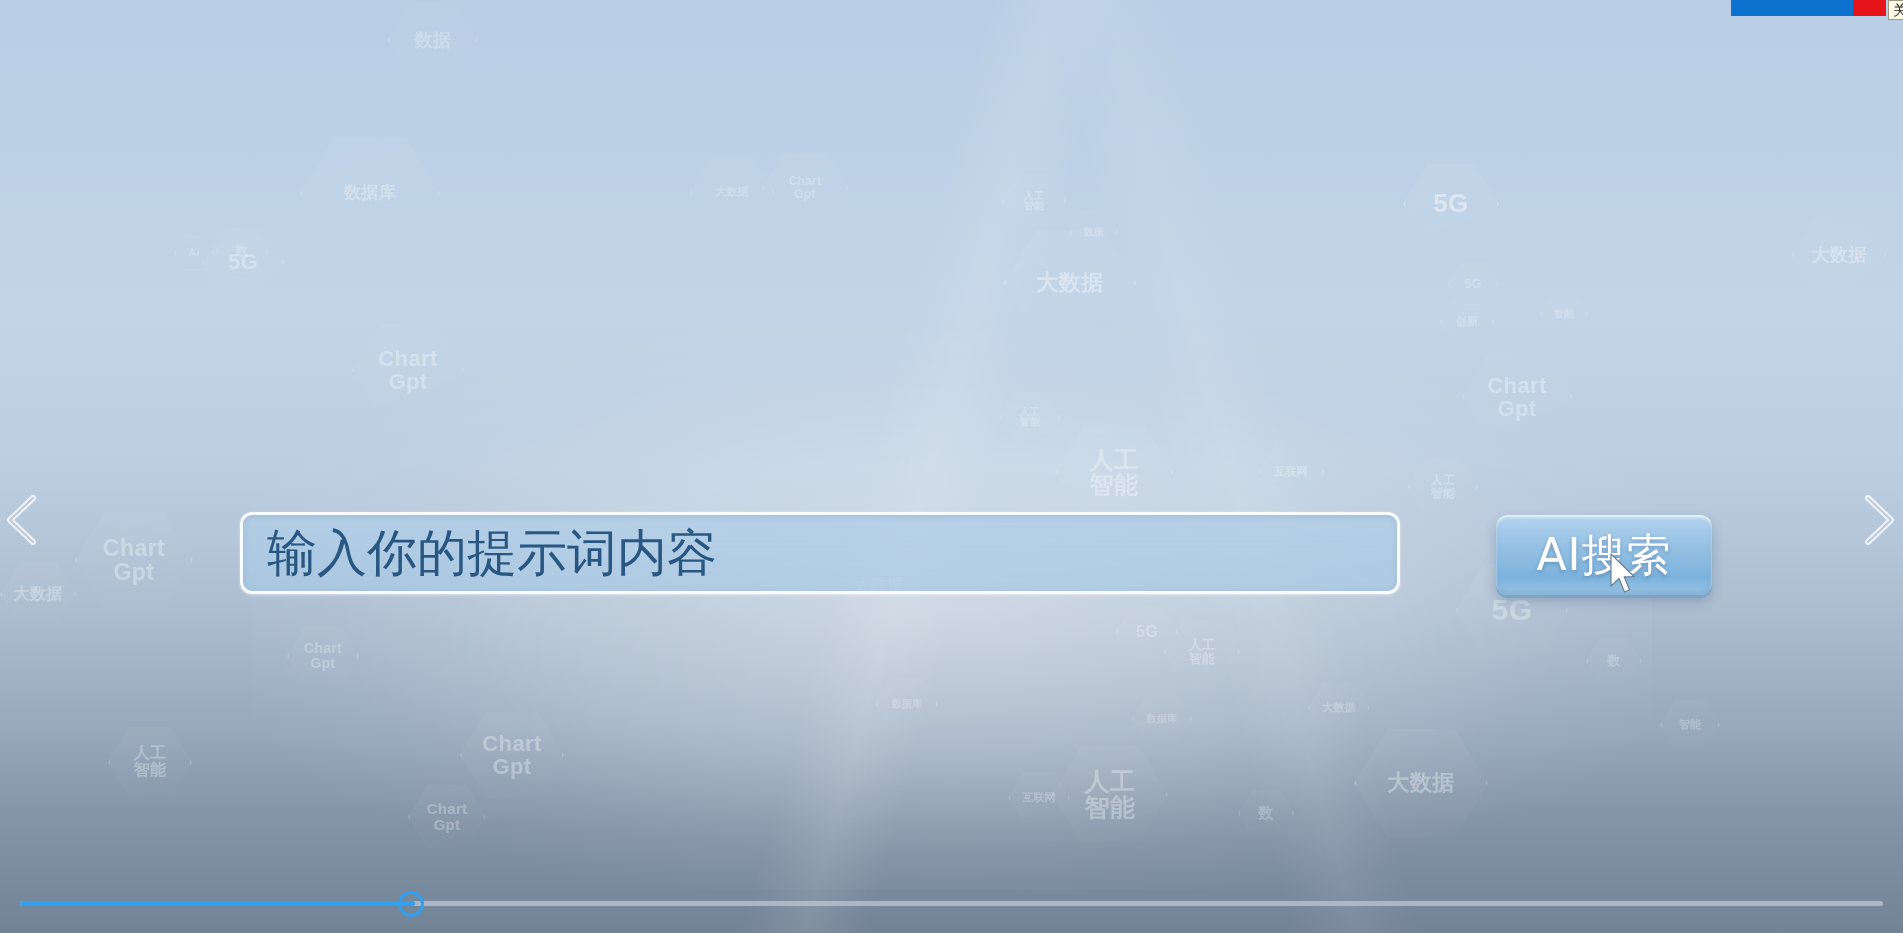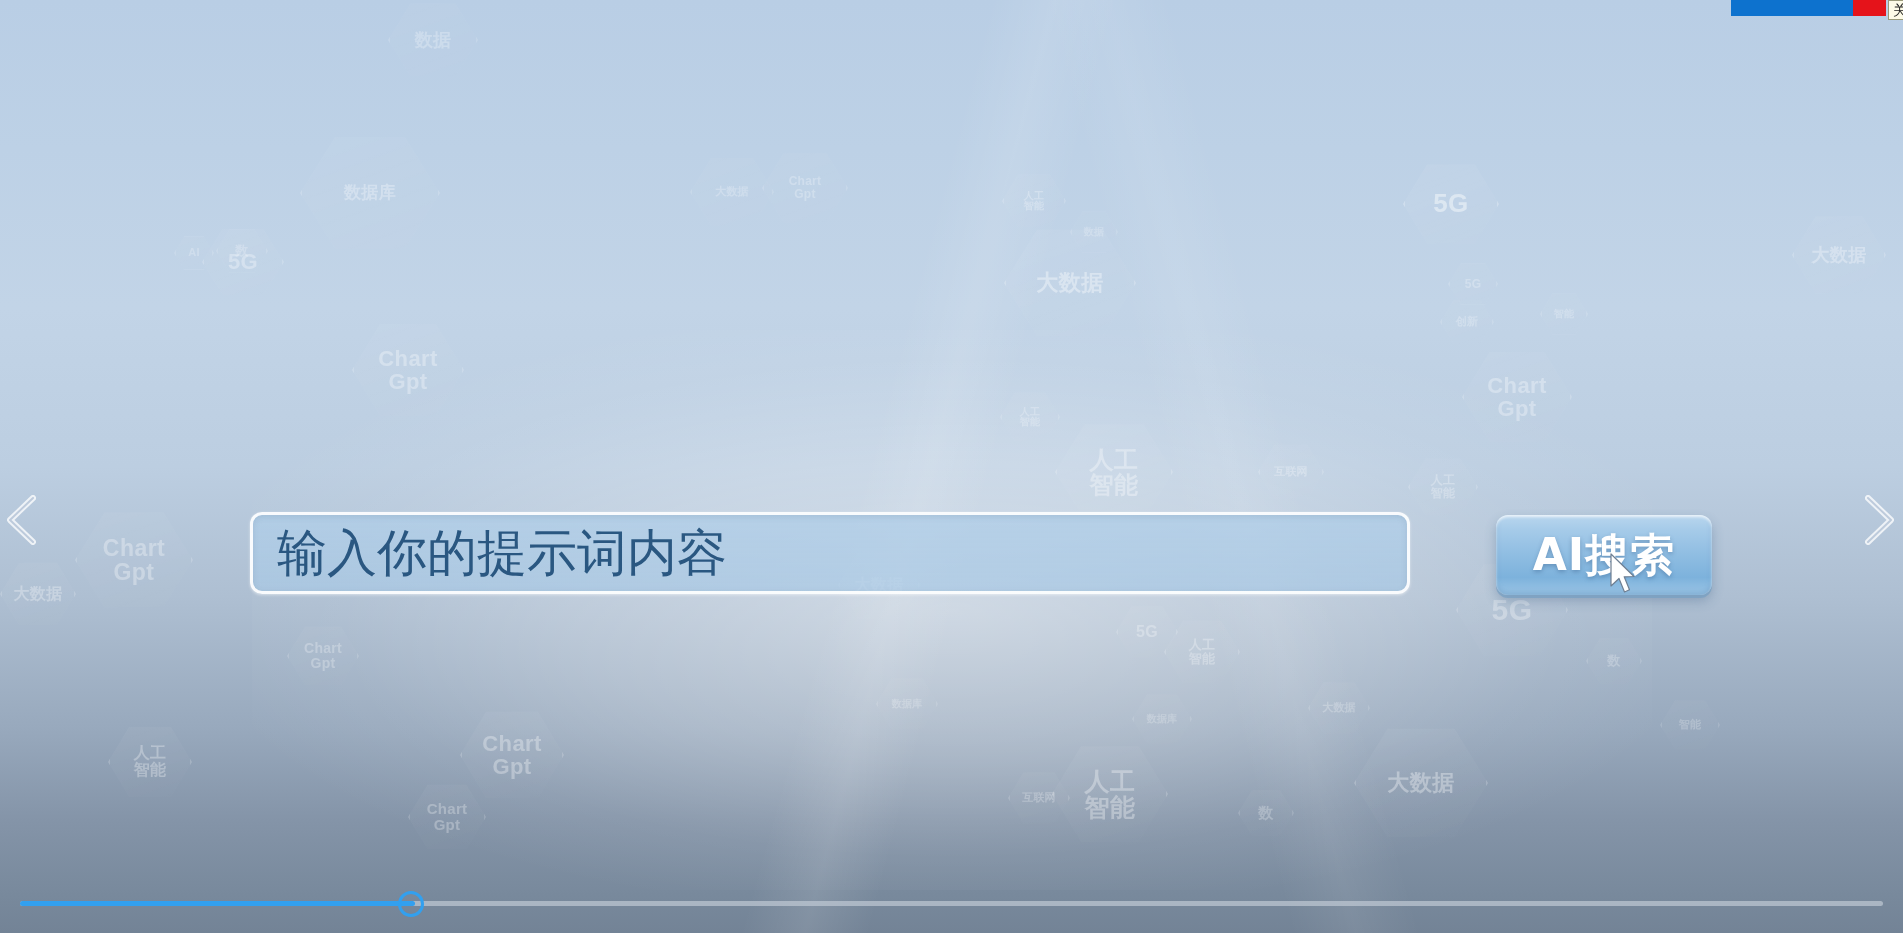--- a/index.html
+++ b/index.html
@@ -74,21 +74,21 @@
     -webkit-text-stroke:5px #ffffff;
     paint-order:stroke fill;
     text-shadow:0 2px 6px rgba(255,255,255,.55);
   }
 
   
   #search-row {
     position:absolute; left:0; right:0; top:512px; height:86px;
   }
   #prompt-input {
-    position:absolute; left:250px; top:0; width:1160px; height:82px;
+    position:absolute; left:240px; top:0; width:1160px; height:82px;
     border-radius:12px;
     border:3px solid rgba(255,255,255,.92);
     background:linear-gradient(180deg, rgba(176,206,232,.78) 0%, rgba(168,200,228,.72) 100%);
     box-shadow:0 2px 6px rgba(40,70,110,.12) inset, 0 1px 3px rgba(255,255,255,.5);
     display:flex; align-items:center;
     padding:0 24px;
     cursor:text;
   }
   #prompt-placeholder {
     font-family:"DejaVu Sans","Liberation Sans",sans-serif;
@@ -107,21 +107,21 @@
     box-shadow:
       0 3px 0 rgba(120,160,195,.75),
       0 6px 12px rgba(50,85,125,.30),
       inset 0 2px 3px rgba(255,255,255,.75),
       inset 0 -3px 5px rgba(90,135,180,.35);
     display:flex; align-items:center; justify-content:center;
     cursor:pointer;
   }
   #ai-search-label {
     font-family:"DejaVu Sans","Liberation Sans",sans-serif;
-    font-weight:700; font-size:44px; color:#ffffff;
+    font-weight:400; font-size:44px; color:#ffffff;
     letter-spacing:1px;
     text-shadow:0 2px 4px rgba(60,100,145,.45);
     user-select:none;
   }
 
   
   .nav-arrow {
     position:absolute; top:490px;
     width:46px; height:60px;
     cursor:pointer;

